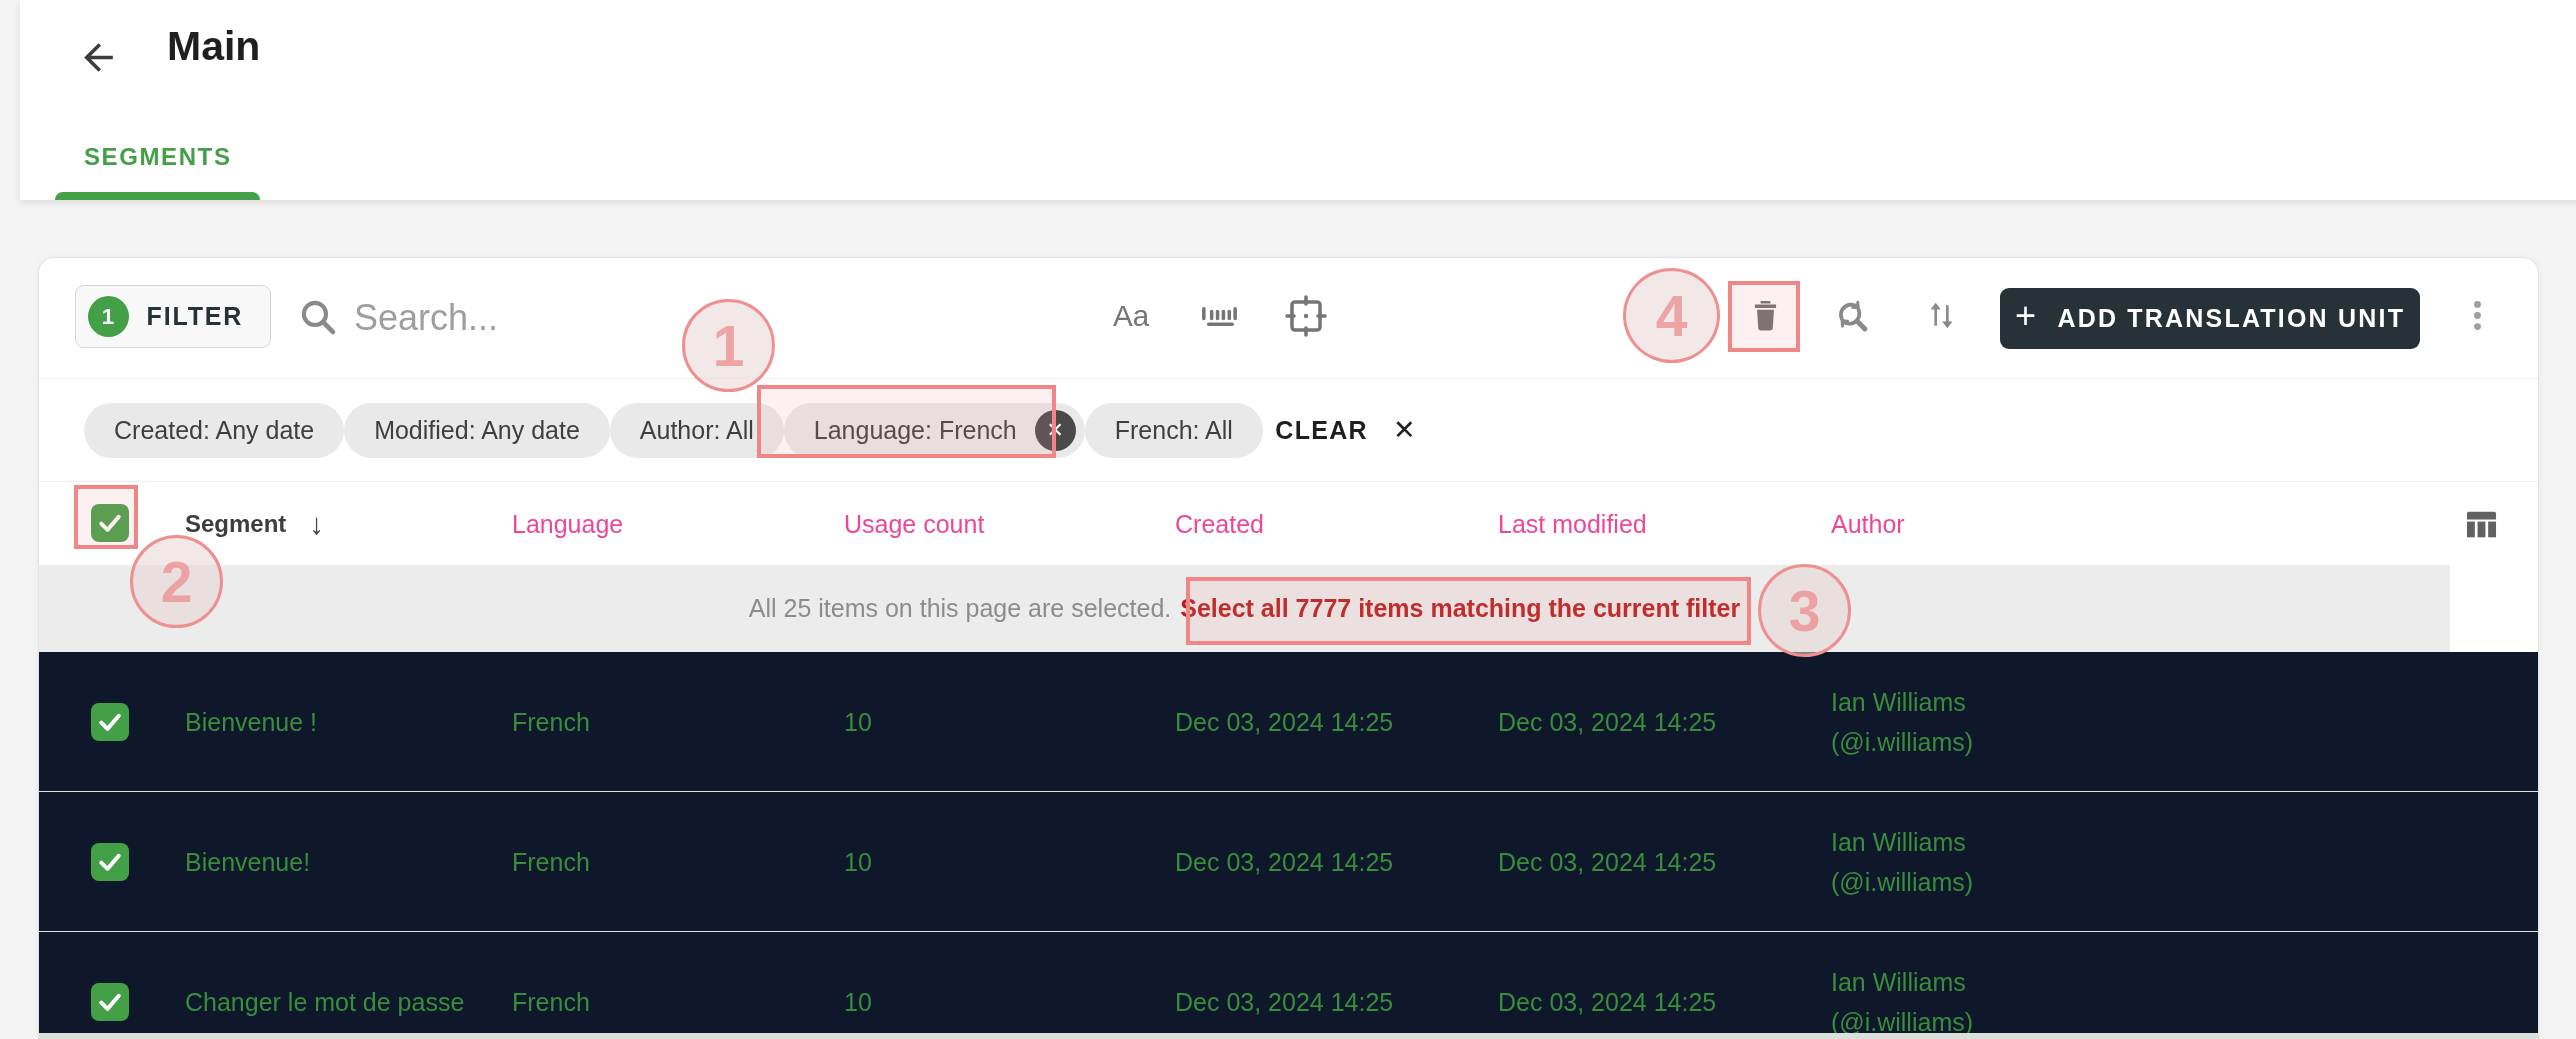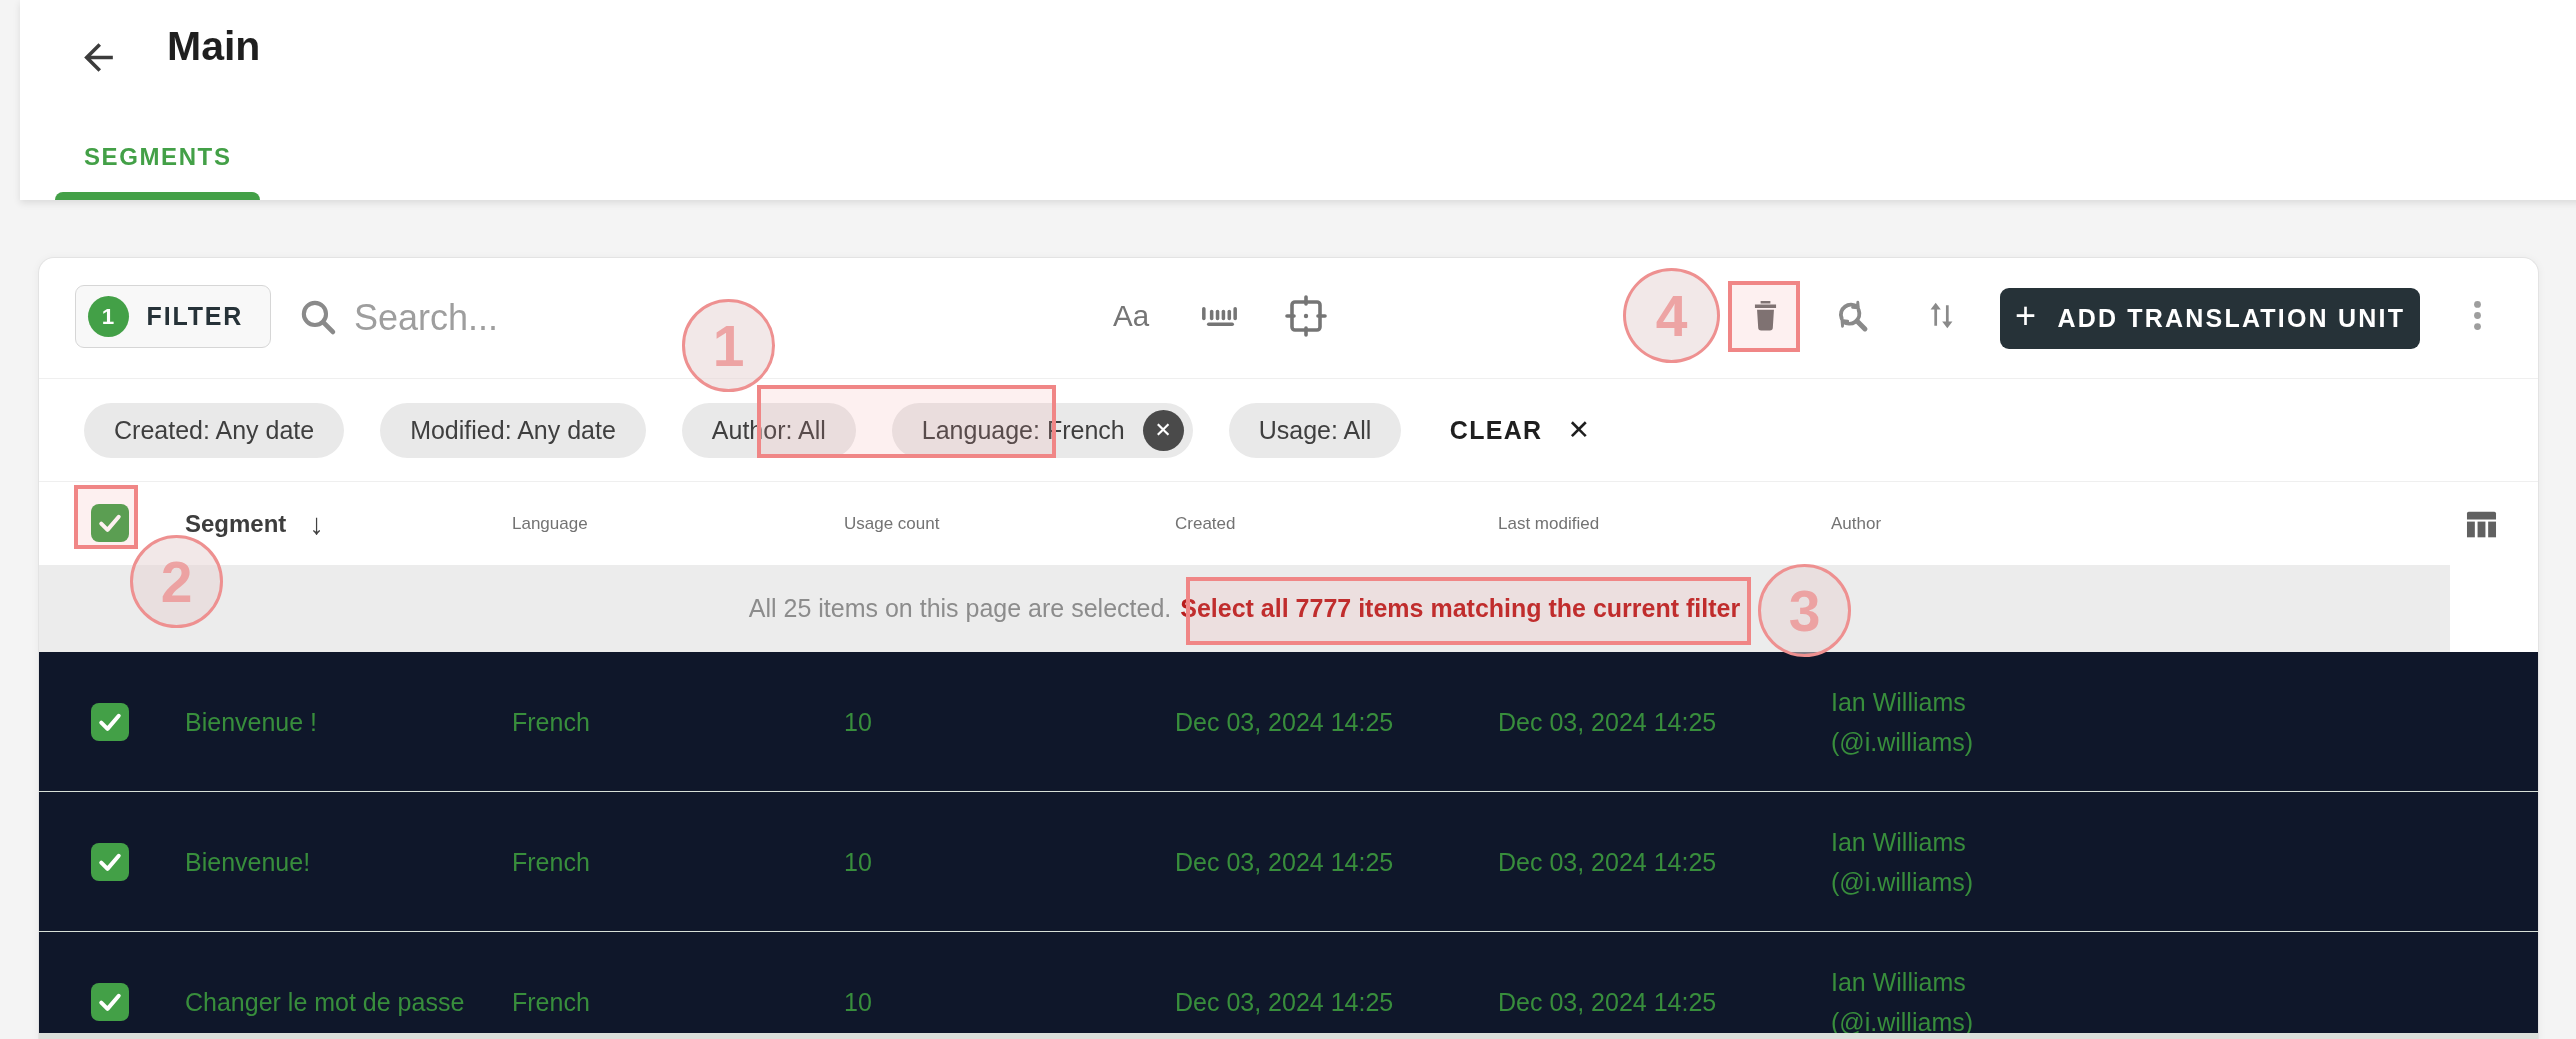--- a/index.html
+++ b/index.html
@@ -50,36 +50,36 @@
   .sort-btn { left:1875px; }
   .add-btn { position:absolute; left:1961px; top:29.5px; width:420px; height:61px; background:#263238;
              border-radius:9px; color:#ffffff; display:flex; align-items:center; justify-content:center;
              gap:21.5px; cursor:pointer; }
   .add-plus { font-size:36px; font-weight:400; line-height:1; margin-top:-3.6px; }
   .add-label { font-size:25px; font-weight:700; letter-spacing:2.2px; }
   .kebab-btn { left:2411px; }
 
   
   .chips-row { height:103px; border-bottom:1.8px solid #efefef; display:flex; align-items:center;
-               padding-left:45px; gap:36px; }
+               padding-left:45px; }
   .chip { height:55px; border-radius:29px; background:#e9e9e9; color:#3f3f3f; font-size:25px;
           display:inline-flex; align-items:center; padding:0 30px; cursor:pointer; white-space:nowrap; }
   .chip.removable { padding-right:9px; }
   .chip-x { width:41px; height:41px; margin-left:18px; border-radius:50%; background:#4a4a4a; color:#fff;
             font-size:20.6px; display:flex; align-items:center; justify-content:center; cursor:pointer; }
   .clear-btn { display:flex; align-items:center; gap:25px; font-size:25px; font-weight:700;
                letter-spacing:1.3px; color:#1f1f1f; cursor:pointer; margin-left:12.5px; }
   .clear-x { font-size:27px; font-weight:400; }
 
   
   .thead { position:relative; height:83px; background:#fff; }
   .checkbox { width:38px; height:38px; background:#43a047; border-radius:8px; display:flex;
               align-items:center; justify-content:center; cursor:pointer; }
   .thead .checkbox { position:absolute; left:52px; top:22.4px; }
-  .hcell { position:absolute; top:50%; transform:translateY(-50%); font-size:17px; color:#737373;
+  .hcell { position:absolute; top:50%; transform:translateY(-50%); font-size:25px; color:#ec4899;
            white-space:nowrap; }
   .hcell.sorted { color:#3d3d3d; font-weight:700; font-size:24px; cursor:pointer;
                   display:flex; align-items:center; }
   .sort-arrow { margin-left:23px; font-size:29px; font-weight:400; color:#424242; }
   .col-seg { left:146px; } .col-lang { left:473px; } .col-usage { left:805px; }
   .col-created { left:1136px; } .col-mod { left:1459px; } .col-author { left:1792px; }
   .columns-btn { position:absolute; right:34px; top:19.7px; width:45px; height:45px; display:flex;
                  align-items:center; justify-content:center; cursor:pointer; }
 
   
@@ -230,21 +230,21 @@
         <span>Modified: Any date</span>
       </div>
       <div class="chip">
         <span>Author: All</span>
       </div>
       <div class="chip removable">
         <span>Language: French</span>
         <span class="chip-x">✕</span>
       </div>
       <div class="chip">
-        <span>Usage: All</span>
+        <span>French: All</span>
       </div>
       <div class="clear-btn">
         <span>CLEAR</span>
         <span class="clear-x">✕</span>
       </div>
     </div>
 
     <div class="thead">
       <div class="checkbox">
         <span>

